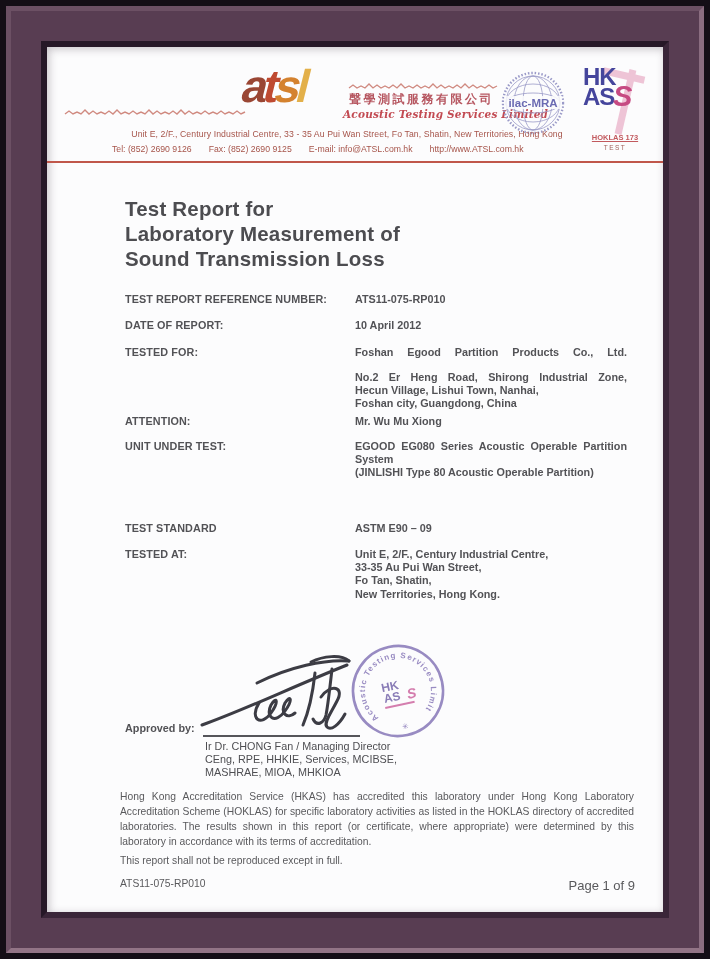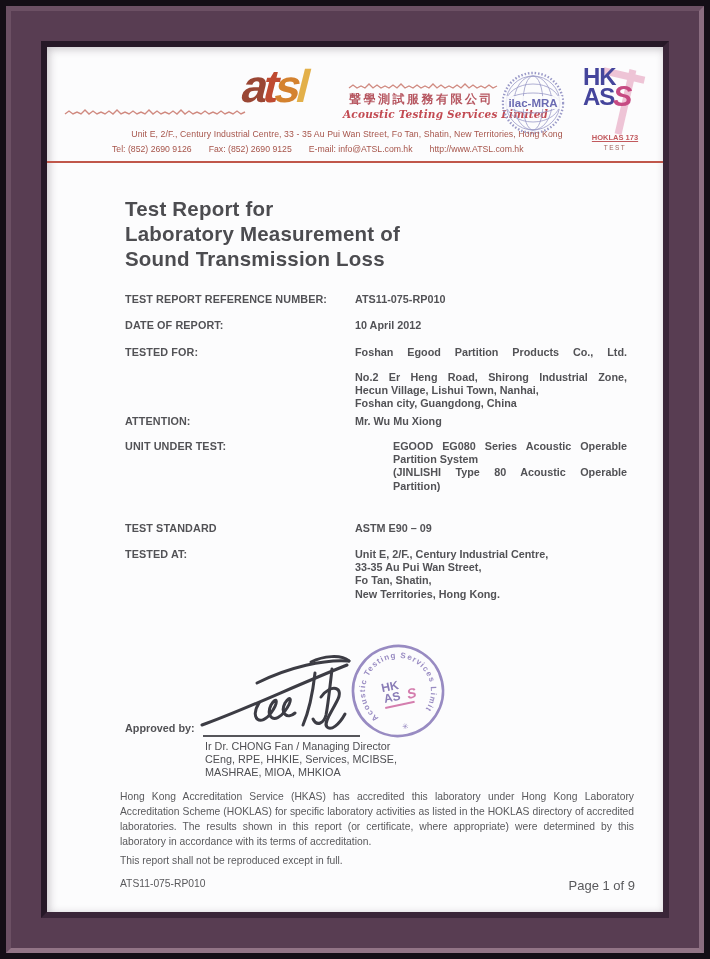--- a/index.html
+++ b/index.html
@@ -54,21 +54,21 @@
   
   .doc-title { position: absolute; left: 78px; top: 149px; font-size: 20.5px; font-weight: bold;
                color: #4c4c50; line-height: 25px; letter-spacing: .2px; }
 
   
   .lbl { position: absolute; left: 78px; font-size: 10.8px; font-weight: bold;
          color: #525256; letter-spacing: .1px; white-space: nowrap; }
   .val { position: absolute; left: 308px; width: 272px; font-size: 10.8px; font-weight: bold;
          color: #525256; line-height: 13.2px; }
   .stretch { text-align: justify; text-align-last: justify; }
-  .just { text-align: justify; margin-left: 38px; }
+  .just { text-align: justify; }
 
   
   .sig-line { position: absolute; left: 156px; top: 688px; width: 157px; height: 2px; background: #55555a; }
   .approve-lbl { position: absolute; left: 78px; top: 675px; font-size: 10.8px; color: #525256; font-weight: 600; text-align: right; }
   .name-block { position: absolute; left: 158px; top: 693px; font-size: 10.8px; font-weight: 400;
                 color: #4e4e52; line-height: 13.2px; }
 
   
   .accred { position: absolute; left: 73px; top: 742px; width: 514px; font-size: 10.3px;
             color: #59595c; line-height: 15px; text-align: justify; }

